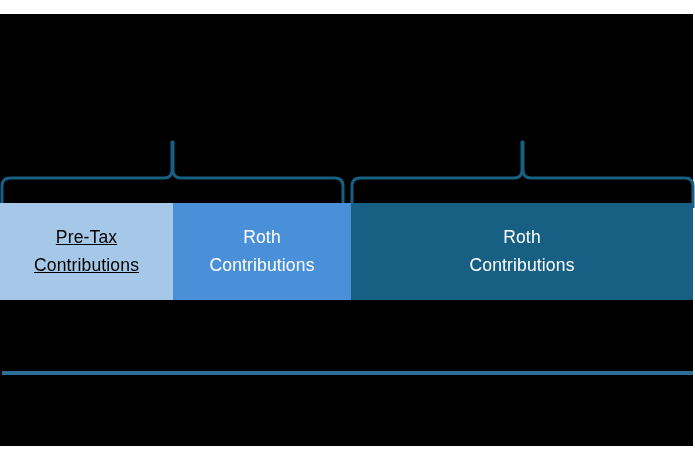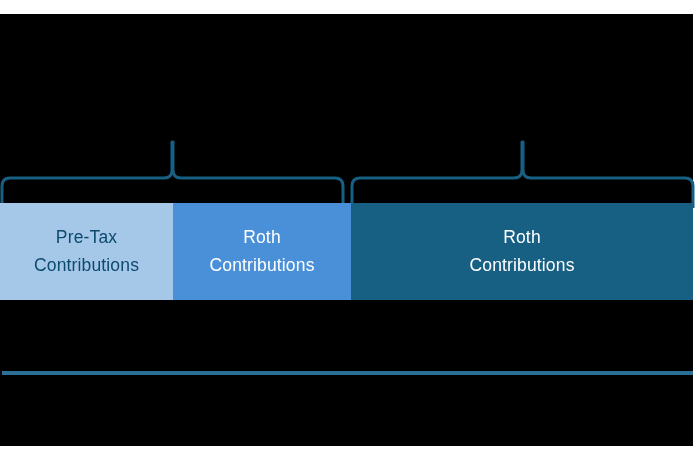--- a/index.html
+++ b/index.html
@@ -110,21 +110,21 @@
                L 173,30
                Q 173,38 181,38
                L 335,38
                Q 343,38 343,46
                L 343,68" fill="none" stroke="#176084" stroke-width="3" stroke-linecap="butt" stroke-linejoin="round"></path>
     </svg>
   </div>
 
   <div id="bar">
 
-    <div class="segment" id="seg-0" style="background: rgb(166, 200, 232); color: #0c4a6e; width: 173px; flex: 0 0 173px;">
+    <div class="segment" id="seg-0" style="background: rgb(166, 200, 232); color: #000000; width: 173px; flex: 0 0 173px; text-decoration: underline;">
       <span class="seg-text">Pre-Tax
 Contributions</span>
     </div>
 
     <div class="segment" id="seg-1" style="background: rgb(74, 144, 217); color: rgb(255, 255, 255); width: 178px; flex: 0 0 178px;">
       <span class="seg-text">Roth
 Contributions</span>
     </div>
 
     <div class="segment" id="seg-2" style="background: rgb(23, 96, 132); color: rgb(255, 255, 255); width: 342px; flex: 0 0 342px;">

